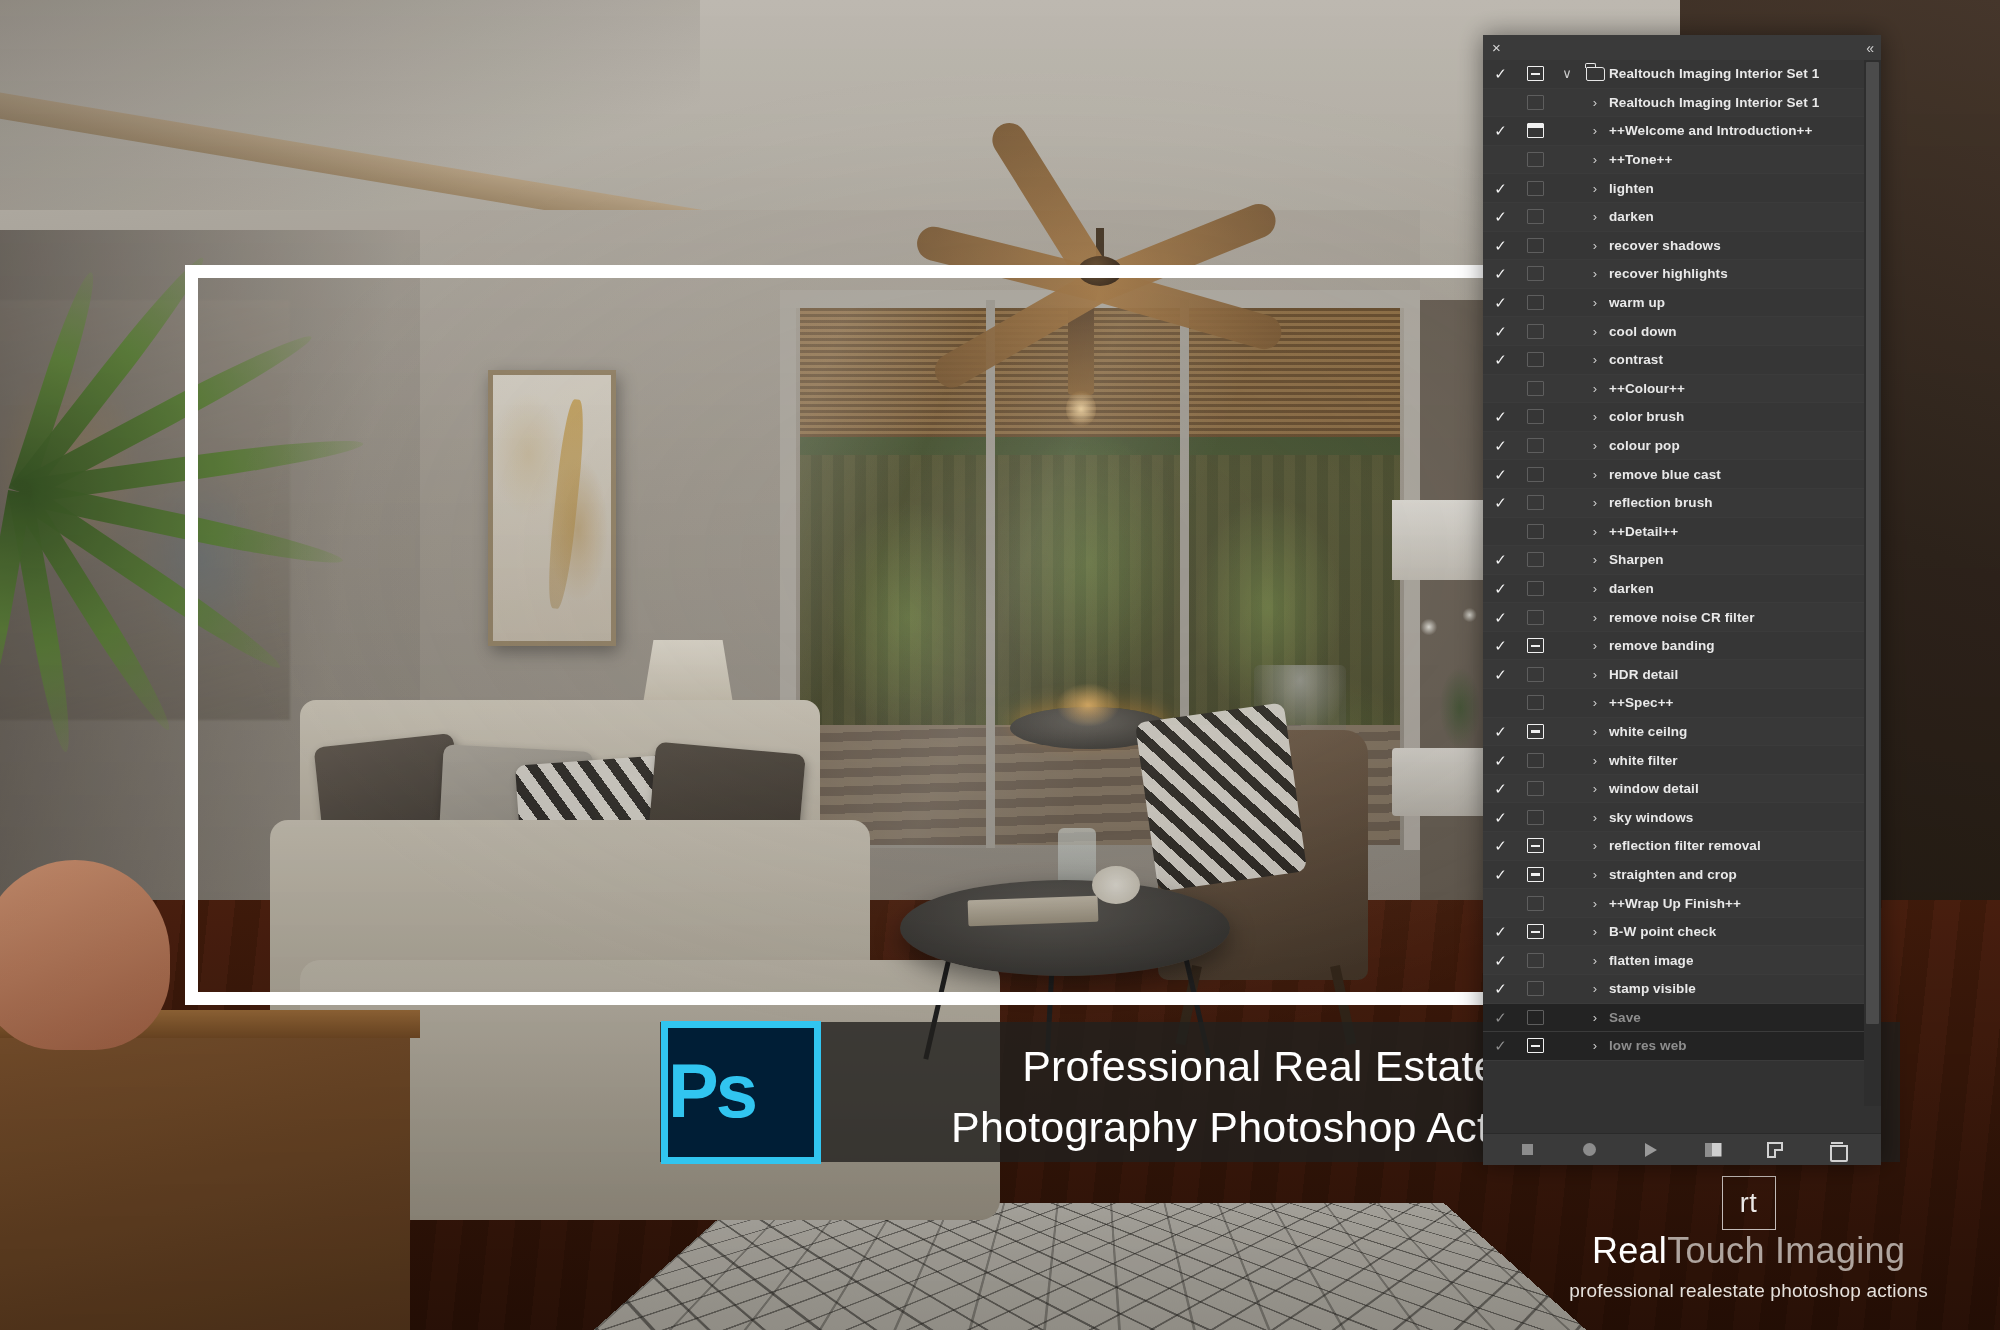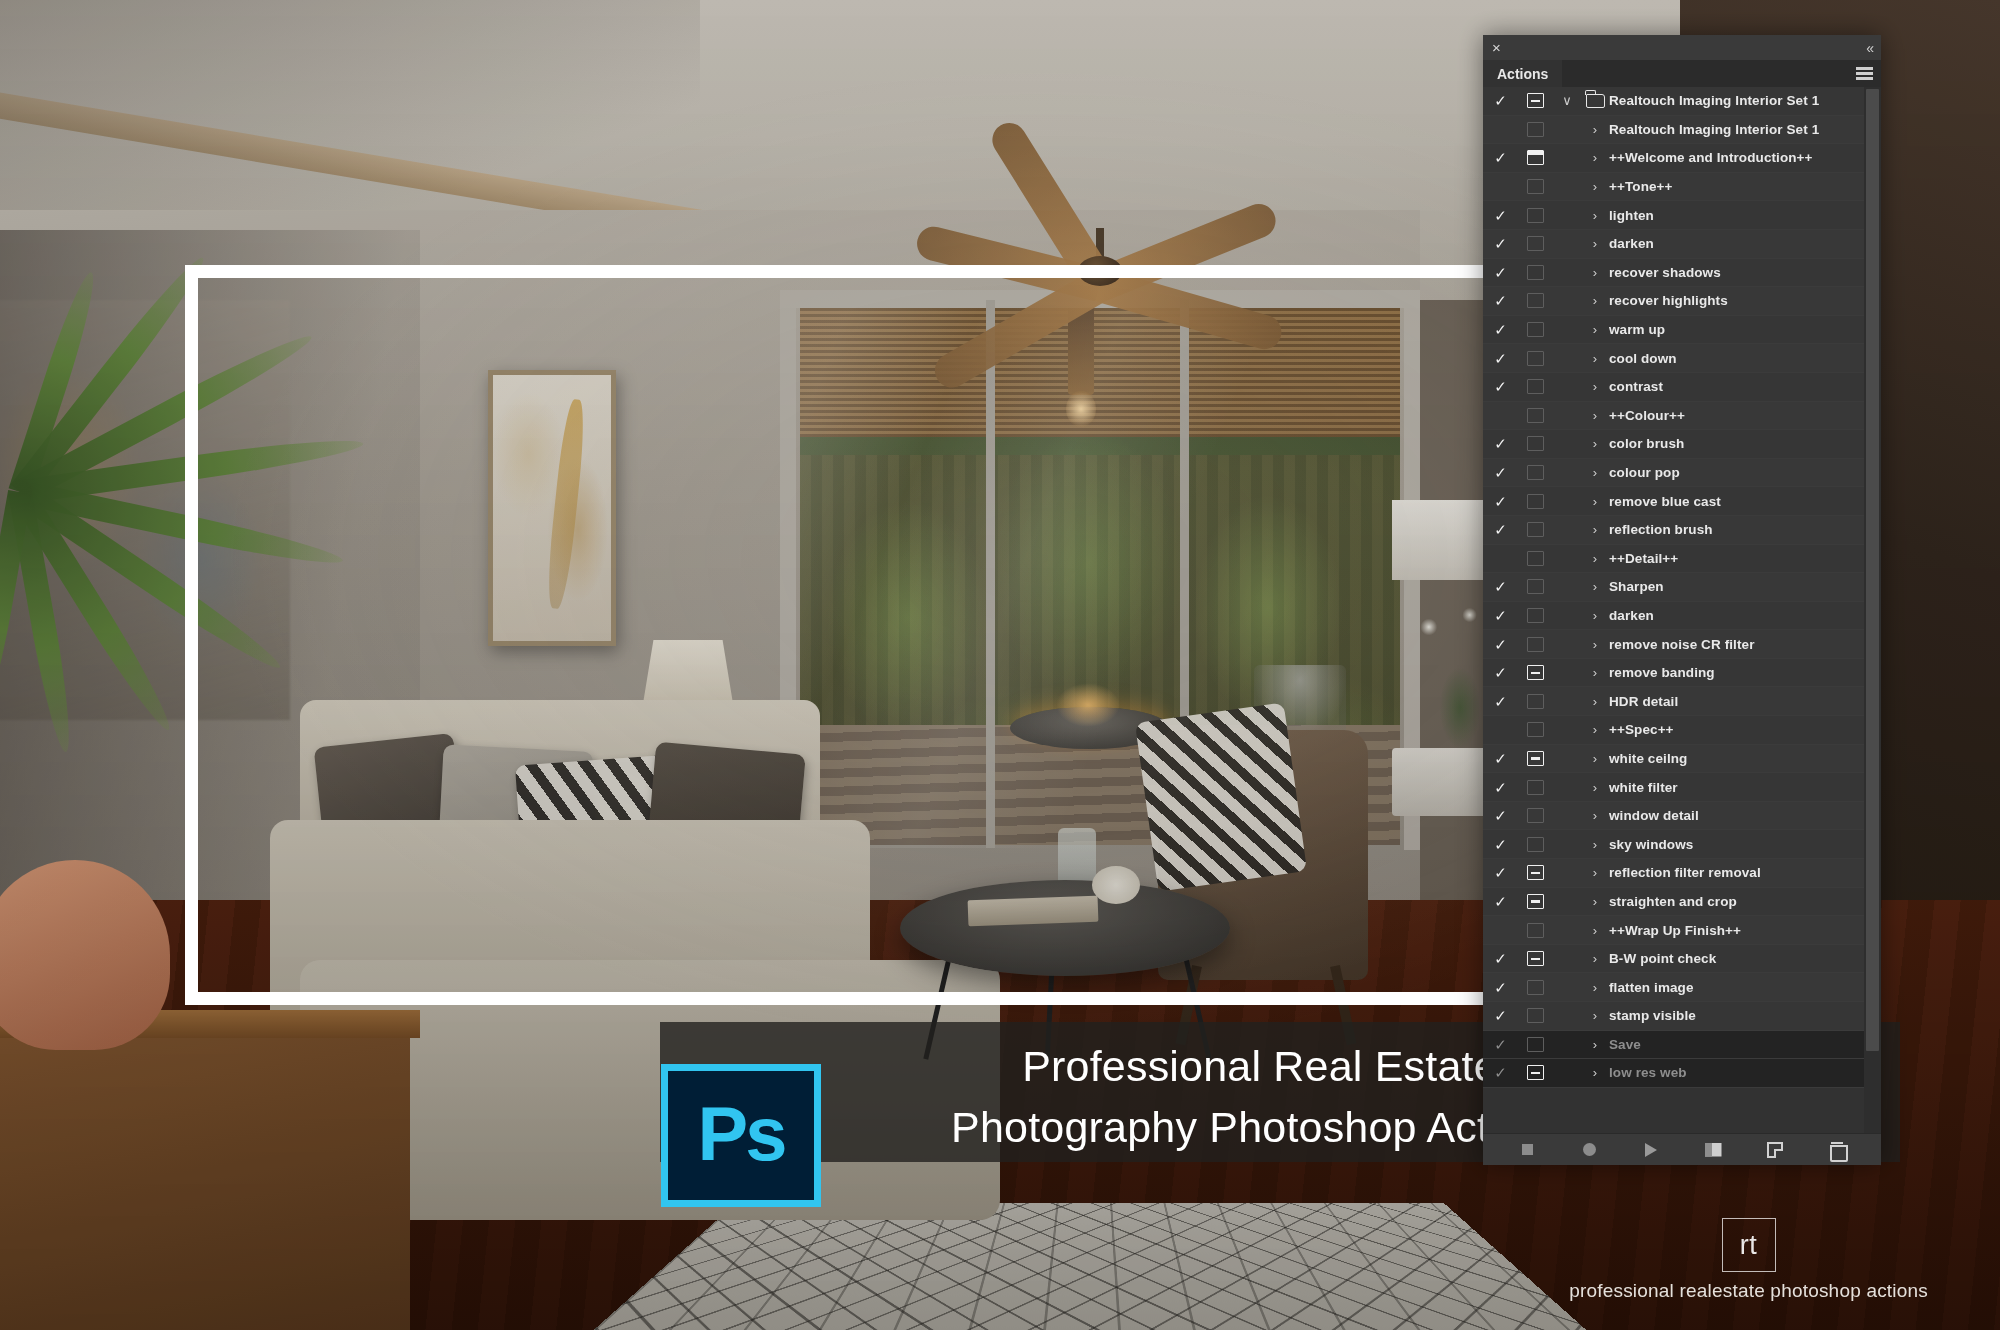--- a/index.html
+++ b/index.html
@@ -401,25 +401,25 @@
 
   
   .banner{
     position:absolute;
     left:660px; top:1022px; width:1240px; height:140px;
     background: rgba(34,32,30,.80);
     z-index: 18;
   }
   .ps-logo{
     position:absolute;
-    left:661px; top:1064px; width:160px; height:143px;
+    left:661px; top:1021px; width:160px; height:143px;
     background:#001E36;
     border:7px solid #31C5F0;
     z-index: 22;
-    display:flex; align-items:center; justify-content:center;
+    display:flex; align-items:center; justify-content:flex-start;
   }
   .ps-logo span{
     color:#31C5F0;
     font-size:76px;
     font-weight:700;
     font-family:"Liberation Sans", sans-serif;
     letter-spacing:-3px;
     line-height:1;
     margin-top:-4px;
   }
@@ -705,41 +705,33 @@
   <div class="ps-logo">
     <span>Ps</span>
   </div>
   <div class="banner-text">
     <div>Professional Real Estate</div>
     <div>Photography Photoshop Actions</div>
   </div>
 
   <div class="rt-logo">
     <div class="rt-mark">rt</div>
+    <div class="rt-name">
+      <span class="b">Real</span><span class="g">Touch Imaging</span>
+    </div>
     <div class="rt-sub">professional realestate photoshop actions</div>
   </div>
 
   <div class="panel">
 
     <div class="panel-titlebar">
       <div class="tb-close">×</div>
       <div class="tb-collapse">«</div>
     </div>
 
-    <div class="panel-tabbar">
-      <div class="tab">Actions</div>
-      <div class="tab-fill"></div>
-      <div class="panel-menu">
-        <div class="hamb">
-            <i></i>
-            <i></i>
-            <i></i>
-          </div>
-      </div>
-    </div>
 
     <div class="rows" id="rows">
       <div class="row set-row">
           <div class="col-check">✓</div>
           <div class="col-dlg">
             <div class="dlgbox on"></div>
           </div>
           <div class="col-tw">∨</div>
           <div class="col-fold">
             <div class="folder-ic"></div>

